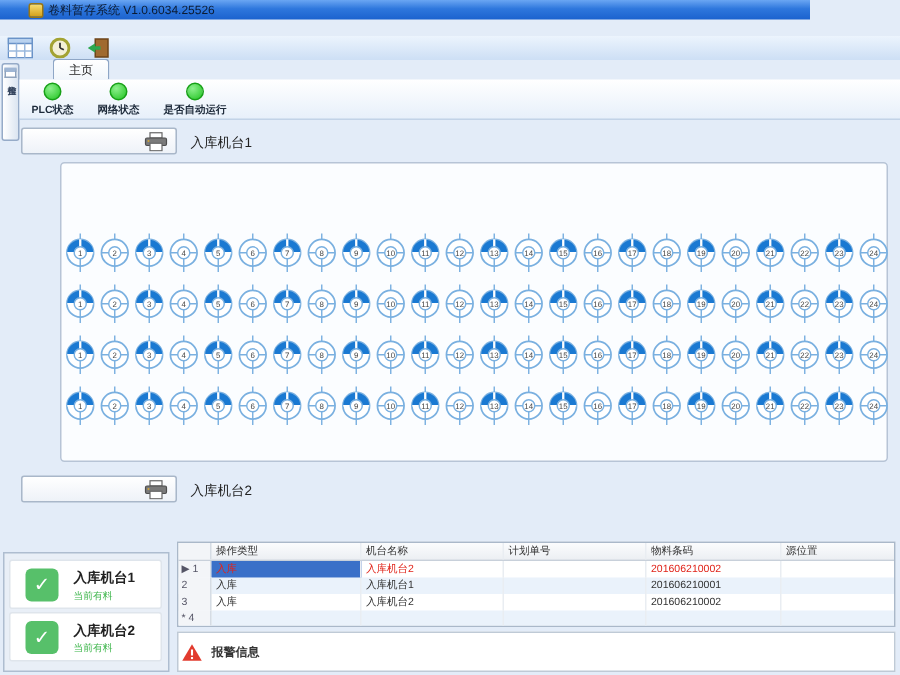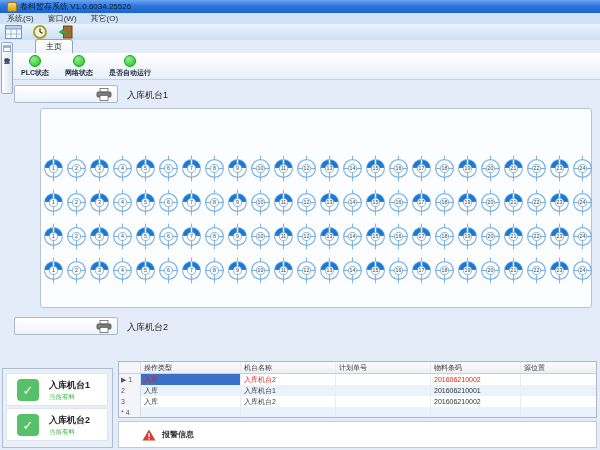--- a/index.html
+++ b/index.html
@@ -1,22 +1,22 @@
 <!DOCTYPE html>
 <html><head>
 <meta charset="utf-8">
 <style>
   html,body{margin:0;padding:0;background:#fff;}
   .window{position:relative;width:600px;height:450px;background:#e3ecf8;overflow:hidden;
           font-family:"Liberation Sans","DejaVu Sans",sans-serif;}
 
   
-  .titlebar{position:absolute;left:0;top:0;width:600px;height:13px;
+  .titlebar{position:absolute;left:0;top:0;width:540px;height:13px;
             background:linear-gradient(#6aa6f3 0%,#2e77dd 45%,#1b62ce 100%);
-            display:flex;align-items:center;padding-left:7px;box-sizing:border-box;}
+            display:flex;align-items:center;padding-left:19px;box-sizing:border-box;}
   .title-icon{width:8px;height:8px;background:linear-gradient(#f8dd71,#d2a01a);
               border:1px solid #9a7612;border-radius:2px;margin-right:3px;flex:0 0 auto;}
   .title-text{font-size:8px;color:#0b1b33;white-space:nowrap;}
 
   
   .menubar{position:absolute;left:0;top:13px;width:600px;height:11px;background:#cfe2f7;
            display:flex;align-items:center;font-size:8px;color:#333;}
   .menu-item{padding:0 7px;cursor:default;}
 
   
@@ -78,38 +78,33 @@
   .cell{box-sizing:border-box;padding-left:3px;border-right:1px solid #e9edf2;overflow:hidden;white-space:nowrap;}
   .c0{width:22px;border-right:1px solid #d5dce4;background:#f3f5f8;color:#556;padding-left:2px;}
   .c1{width:100px;} .c2{width:95px;} .c3{width:95px;} .c4{width:90px;} .c5{flex:1;border-right:none;}
   .grow.alt{background:#eaf2fb;}
   .grow.alert .cell{color:#e0241a;}
   .grow.alert .c0{color:#556;}
   .cell.sel{background:#3a70c8;color:#ff5b4a;}
 
   
   .alarm{position:absolute;left:118px;top:421px;width:479px;height:27px;background:#fff;
-         border:1px solid #bfcad6;box-sizing:border-box;display:flex;align-items:center;gap:6px;padding-left:23px;}
+         border:1px solid #bfcad6;box-sizing:border-box;display:flex;align-items:center;gap:6px;padding-left:2px;}
   .alarm-label{font-size:8px;color:#333;font-weight:bold;}
 </style>
 </head>
 <body>
 
 <div class="window">
 
   <div class="titlebar">
     <div class="title-icon"></div>
     <div class="title-text">卷料暂存系统 V1.0.6034.25526</div>
   </div>
 
-  <div class="menubar">
-      <span class="menu-item">系统(S)</span>
-      <span class="menu-item">窗口(W)</span>
-      <span class="menu-item">其它(O)</span>
-    </div>
 
   <div class="toolbar">
     <div class="tool-btn">
       <svg width="17" height="14" viewBox="0 0 17 14">
         <rect x="0.5" y="0.5" width="16" height="13" fill="#ffffff" stroke="#6a93c8"></rect>
         <rect x="0.5" y="0.5" width="16" height="3.5" fill="#b9d2ef" stroke="#6a93c8"></rect>
         <line x1="6" y1="4" x2="6" y2="13.5" stroke="#9ab8dd"></line>
         <line x1="11.5" y1="4" x2="11.5" y2="13.5" stroke="#9ab8dd"></line>
         <line x1="0.5" y1="9" x2="16.5" y2="9" stroke="#9ab8dd"></line>
       </svg>

